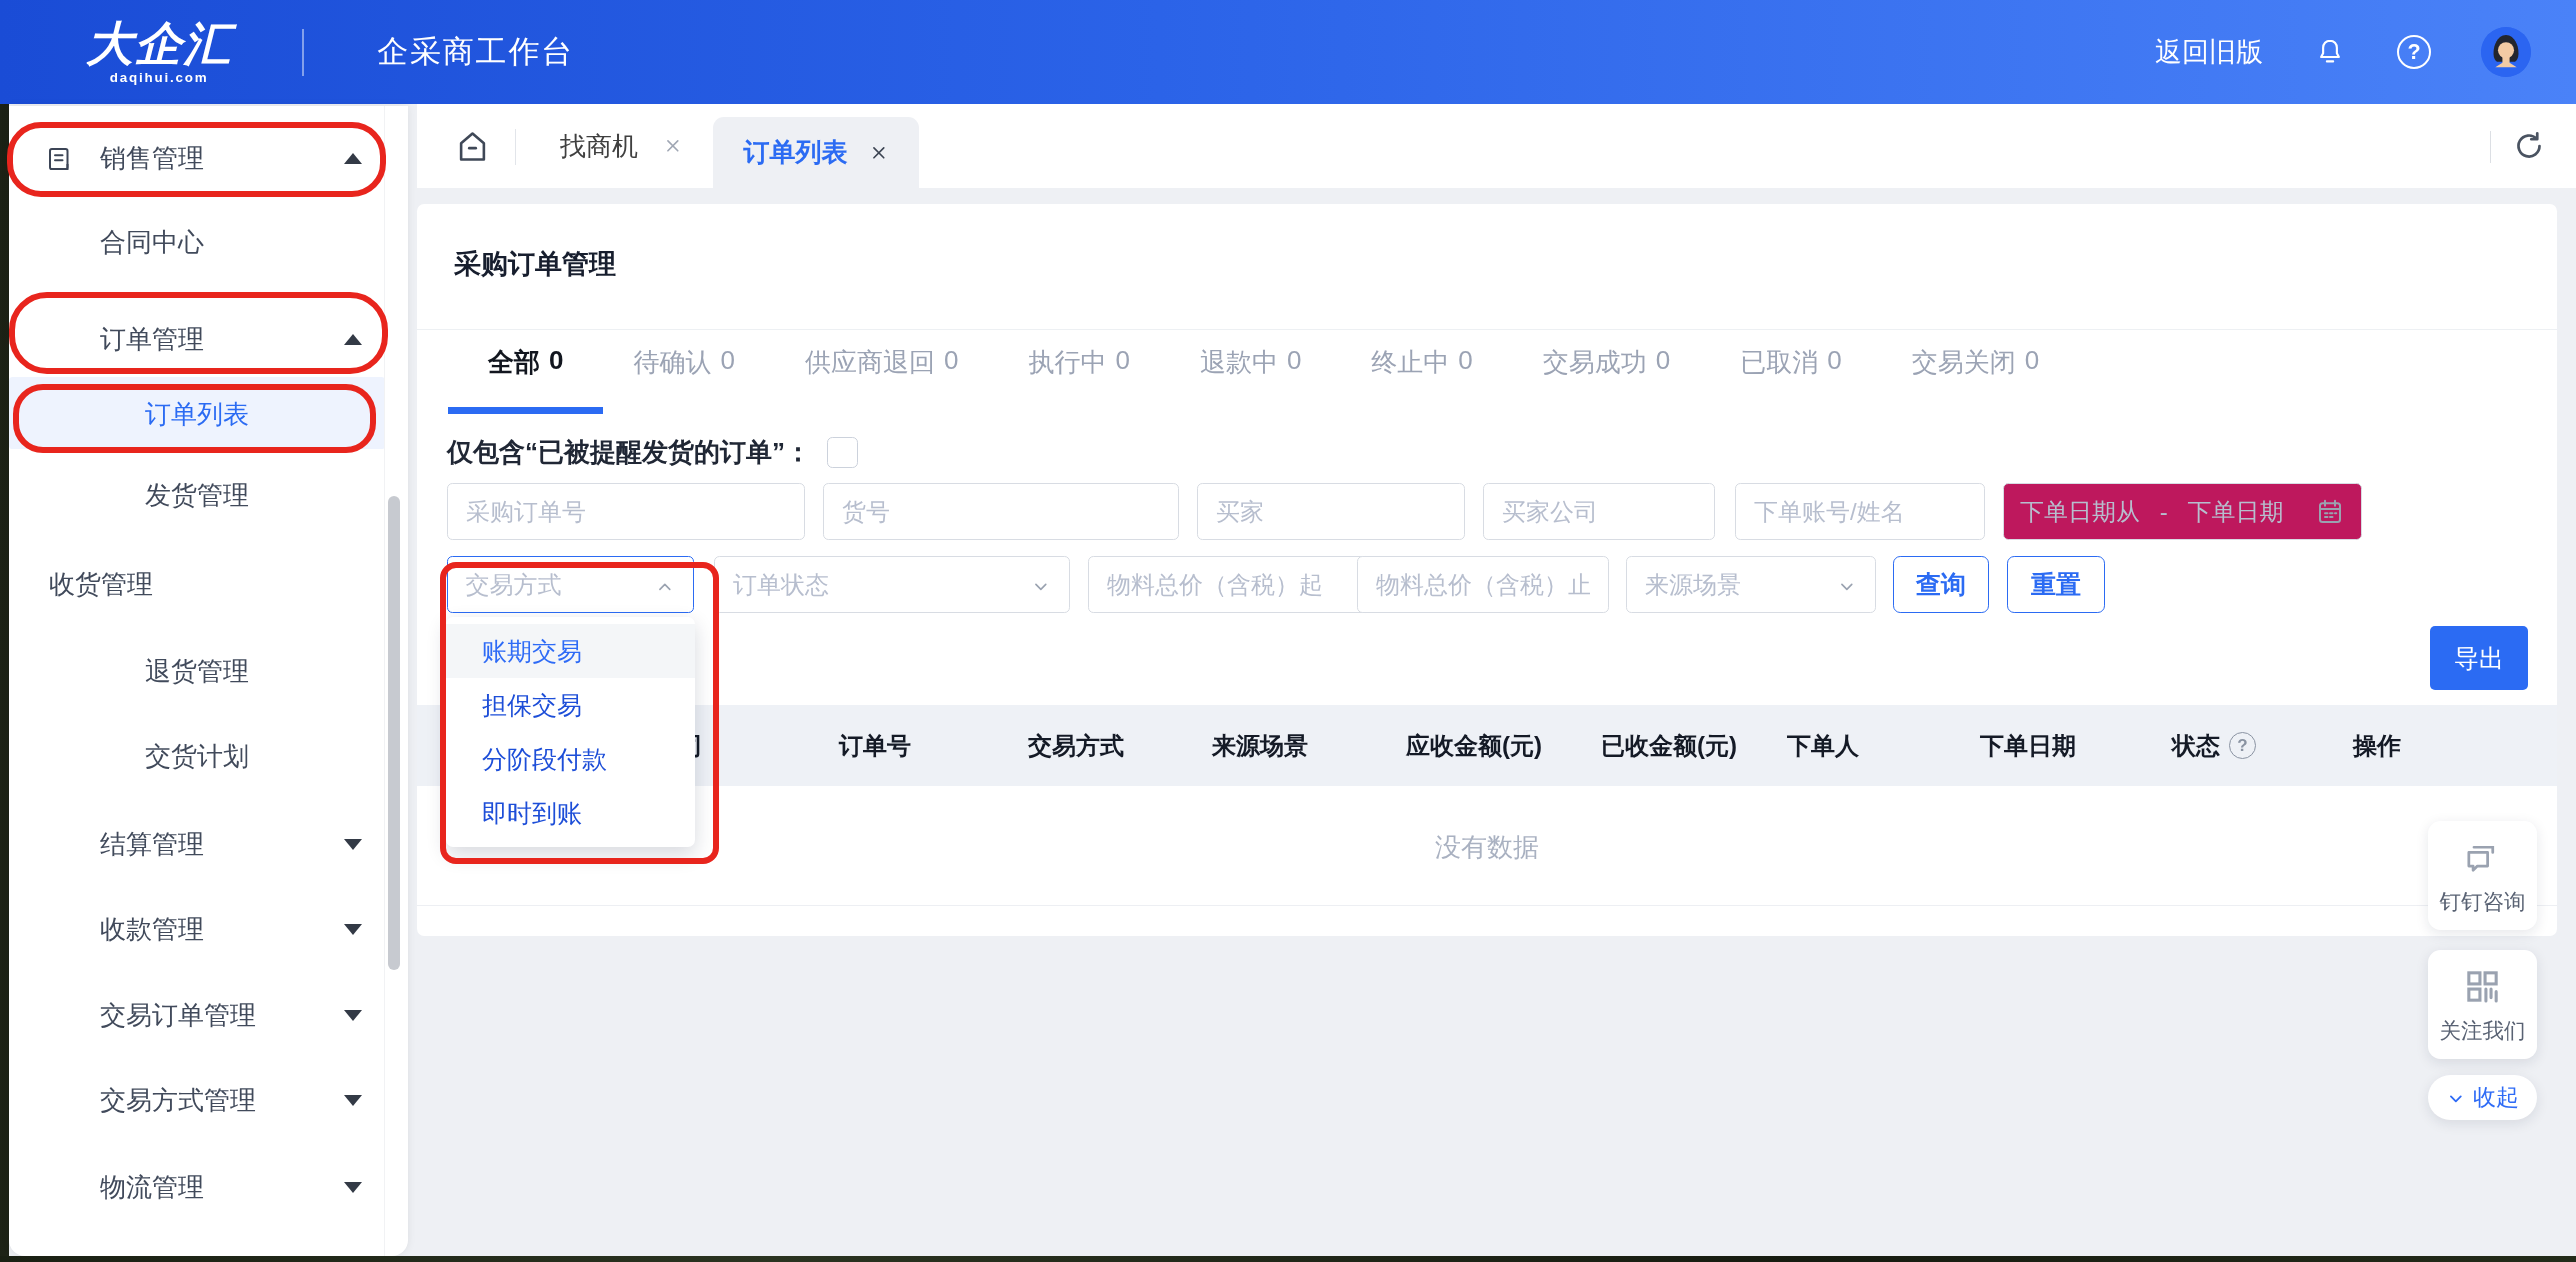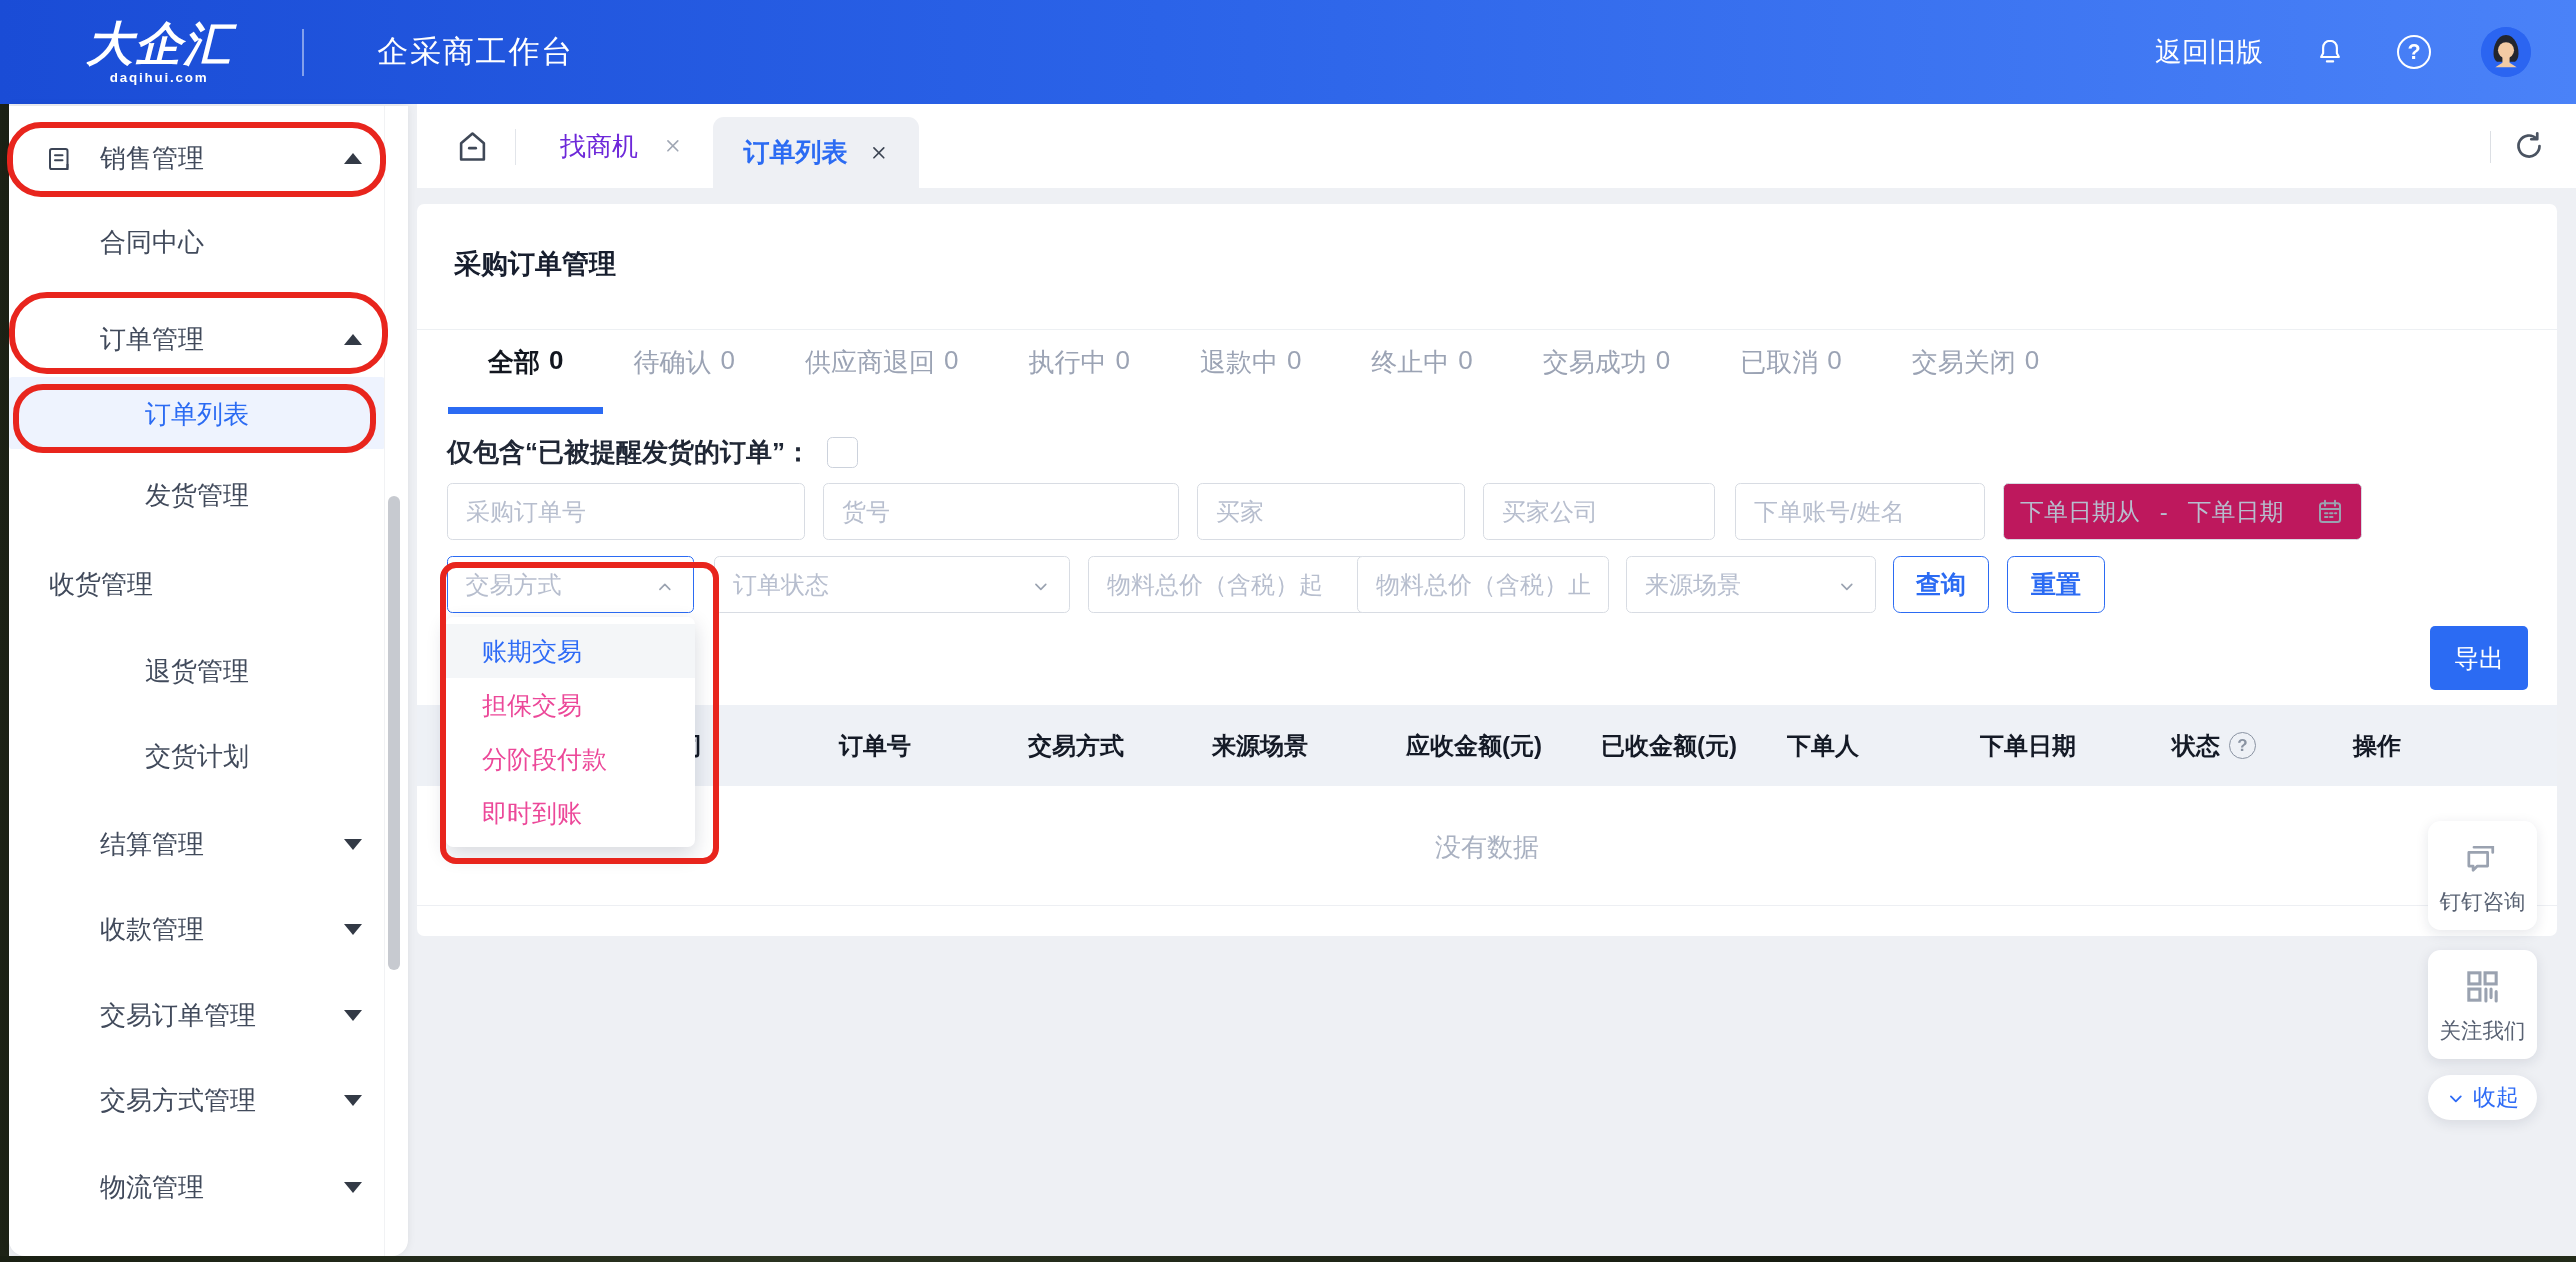--- a/index.html
+++ b/index.html
@@ -36,21 +36,21 @@
   .srow.child{padding-left:136px;width:263px;}
   .srow.withicon{padding-left:36px;width:363px;}
   .withicon .micon{width:30px;height:30px;margin-right:25px;color:#3c4556;}
   .sel-bg{position:absolute;left:0;top:271px;width:376px;height:72px;background:#eef3fe;border-radius:3.6px;}
   .srow.selected{color:#2b6bf3;}
   
   .tabbar{position:absolute;left:417px;top:104px;width:2159px;height:84px;background:#fff;}
   .tb-home{position:absolute;left:36px;top:23px;width:39px;height:39px;color:#3f4857;cursor:pointer;}
   .tb-div{position:absolute;left:98px;top:25px;width:0.9px;height:36px;background:#e2e5ea;}
   .tb-tab1{position:absolute;left:143px;top:0;height:84px;display:flex;align-items:center;gap:25px;cursor:pointer;}
-  .tb-tab1 .tlabel{font-size:26px;color:#6d28d9;text-align:right;}
+  .tb-tab1 .tlabel{font-size:26px;color:#404040;text-align:right;}
   .tb-active{position:absolute;left:296px;top:12.5px;width:206px;height:72px;background:#eef0f4;
              border-radius:10.7px 10.7px 0 0;display:flex;align-items:center;justify-content:center;gap:21.5px;cursor:pointer;}
   .tb-active .tlabel{font-size:26px;color:#2b6bf3;font-weight:600;}
   .xicon{width:19.7px;height:19.7px;color:#a0a7b4;}
   .xicon.dark{color:#3c4452;}
   .tb-rdiv{position:absolute;right:85px;top:27px;width:0.9px;height:32px;background:#dcdfe4;}
   .tb-refresh{position:absolute;right:29.5px;top:24px;width:36px;height:36px;color:#4a5361;cursor:pointer;}
   
   .card{position:absolute;left:417px;top:204px;width:2140px;height:732px;background:#fff;border-radius:7.2px;}
   .page-title{position:absolute;left:37px;top:42px;font-size:27px;font-weight:700;color:#171e2e;}
@@ -81,21 +81,21 @@
         color:#fff;font-size:25px;display:flex;align-items:center;justify-content:center;cursor:pointer;}
   .thead{position:absolute;left:0;top:501px;width:100%;height:81px;background:#eef1f6;}
   .thcell{position:absolute;top:0;height:81px;display:flex;align-items:center;font-size:24px;font-weight:700;color:#141a26;gap:9px;}
   .qmark{width:25px;height:25px;border:1.8px solid #8a93a2;border-radius:50%;color:#8a93a2;font-size:17px;font-weight:700;
         display:flex;align-items:center;justify-content:center;cursor:pointer;}
   .empty-text{position:absolute;left:0;top:626px;width:100%;text-align:center;font-size:26px;color:#a9b1c1;}
   .bottom-line{position:absolute;left:0;top:701px;width:100%;height:0.9px;background:#edeff3;}
   
   .dropdown{position:absolute;left:446px;top:617px;width:249px;background:#fff;border-radius:7.2px;
         box-shadow:0 7.2px 19.7px rgba(15,25,55,.16);padding:7.2px 0;z-index:20;}
-  .opt{height:54px;display:flex;align-items:center;padding-left:36px;font-size:25px;color:#ec4899;cursor:pointer;}
+  .opt{height:54px;display:flex;align-items:center;padding-left:36px;font-size:25px;color:#1d4ed8;cursor:pointer;}
   .opt.selected{color:#2e6bf6;background:#f4f6f8;}
   
   .fcard{position:absolute;width:109px;background:#fff;border-radius:12.5px;box-shadow:0 3.6px 12.5px rgba(20,30,60,.10);
         display:flex;flex-direction:column;align-items:center;z-index:30;cursor:pointer;}
   .fcard .ficon{width:41px;height:41px;color:#9aa2b0;margin-top:16px;}
   .fcard .flabel{font-size:21.5px;color:#596273;margin:9px 0 14.3px;}
   .collapse-pill{position:absolute;left:2428px;top:1075px;width:109px;height:45px;background:#fff;border-radius:22.4px;
         box-shadow:0 3.6px 12.5px rgba(20,30,60,.10);display:flex;align-items:center;justify-content:center;gap:7.2px;
         color:#2e6bf6;font-size:23px;z-index:30;cursor:pointer;}
   .collapse-pill .chevd{width:19.7px;height:19.7px;color:#2e6bf6;}

